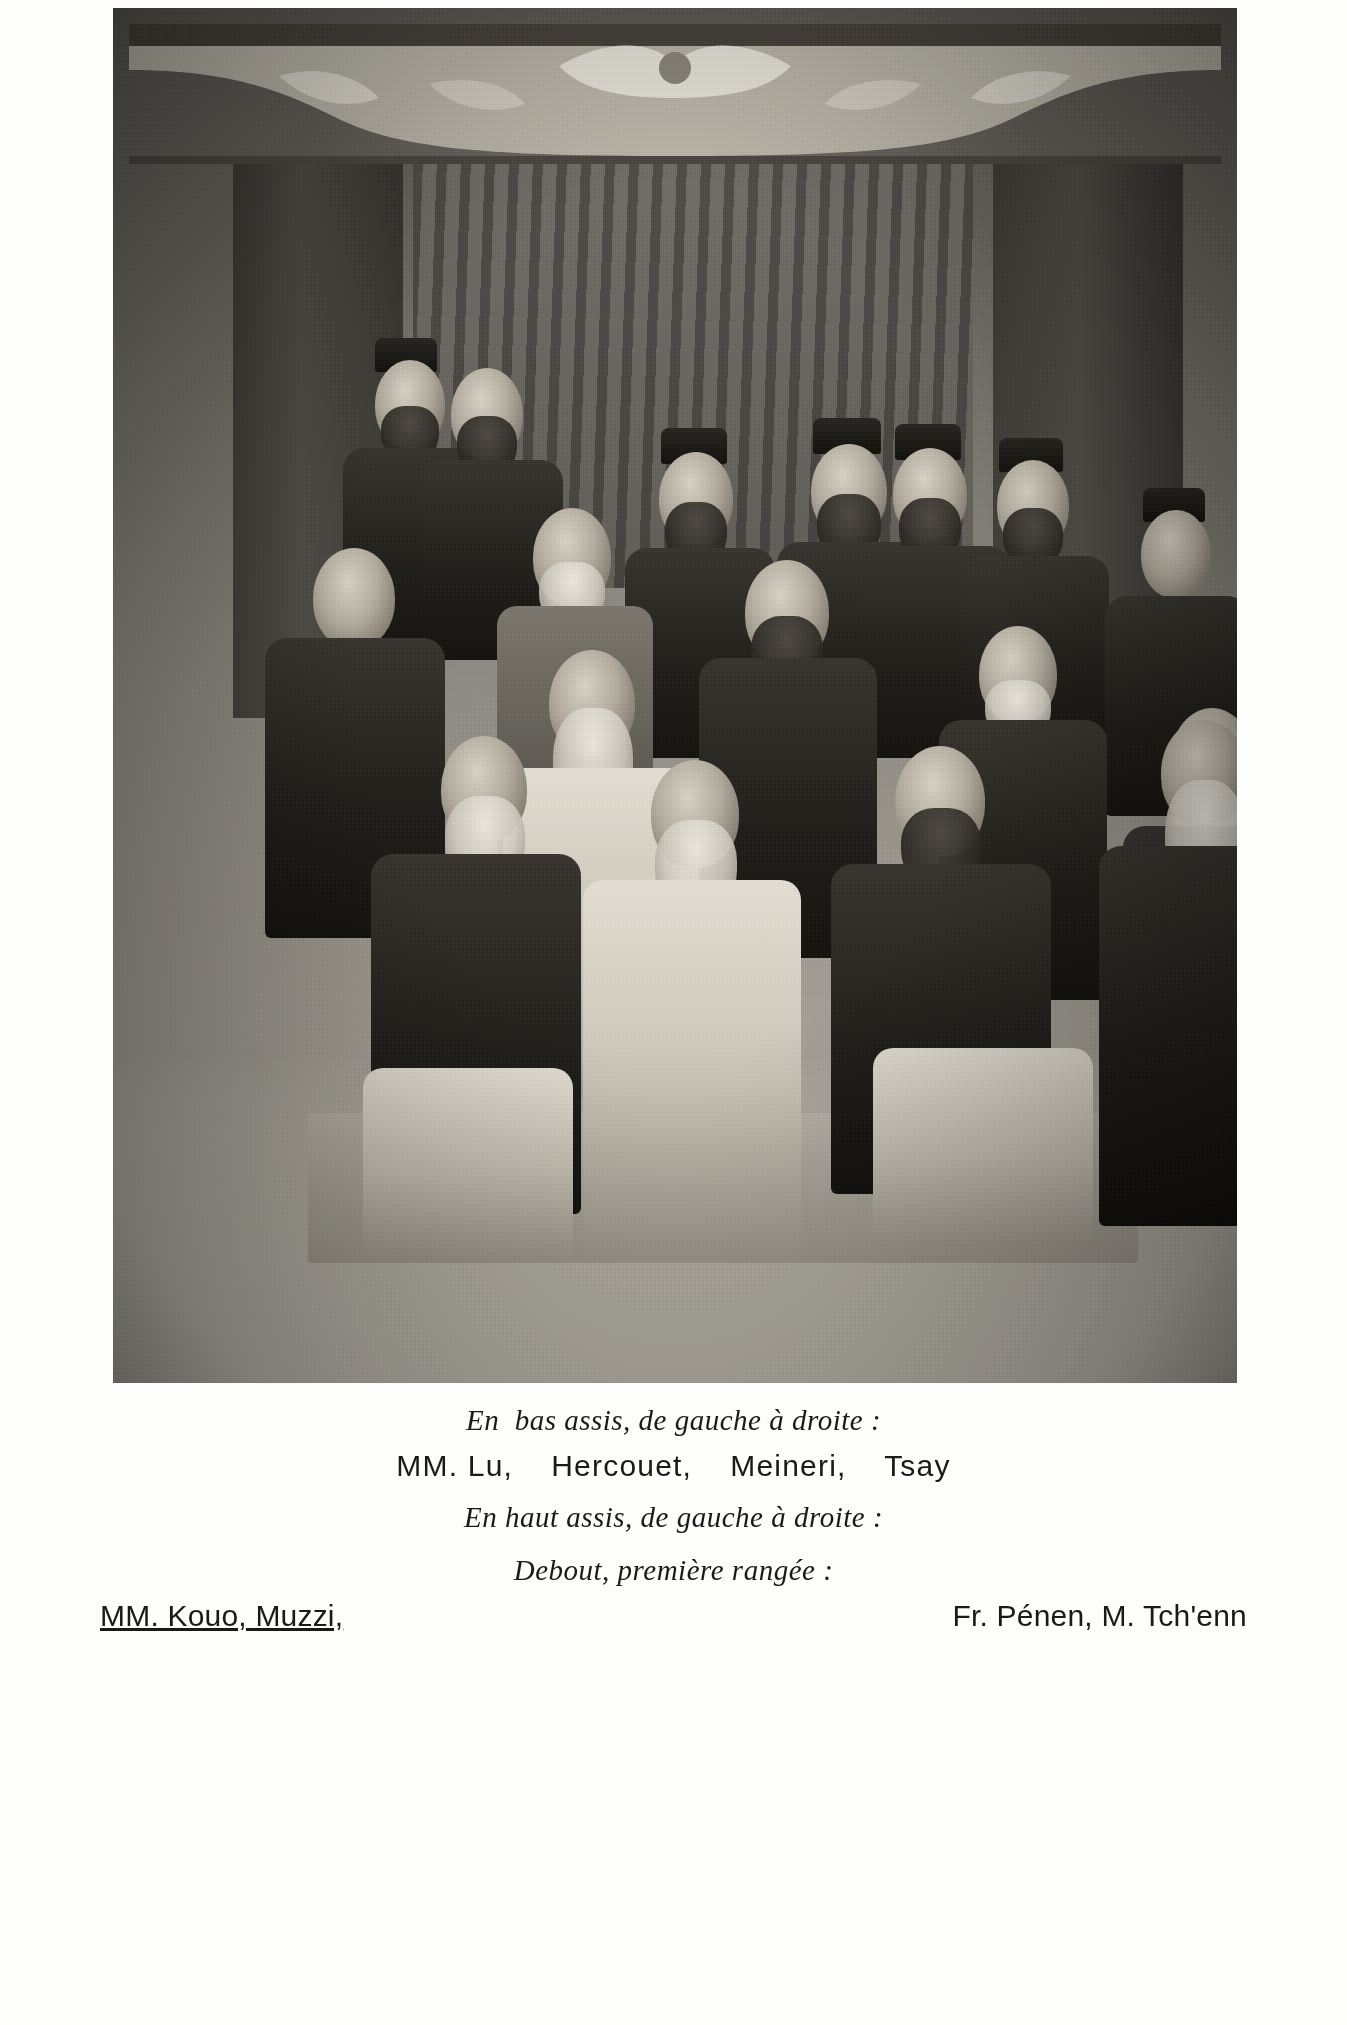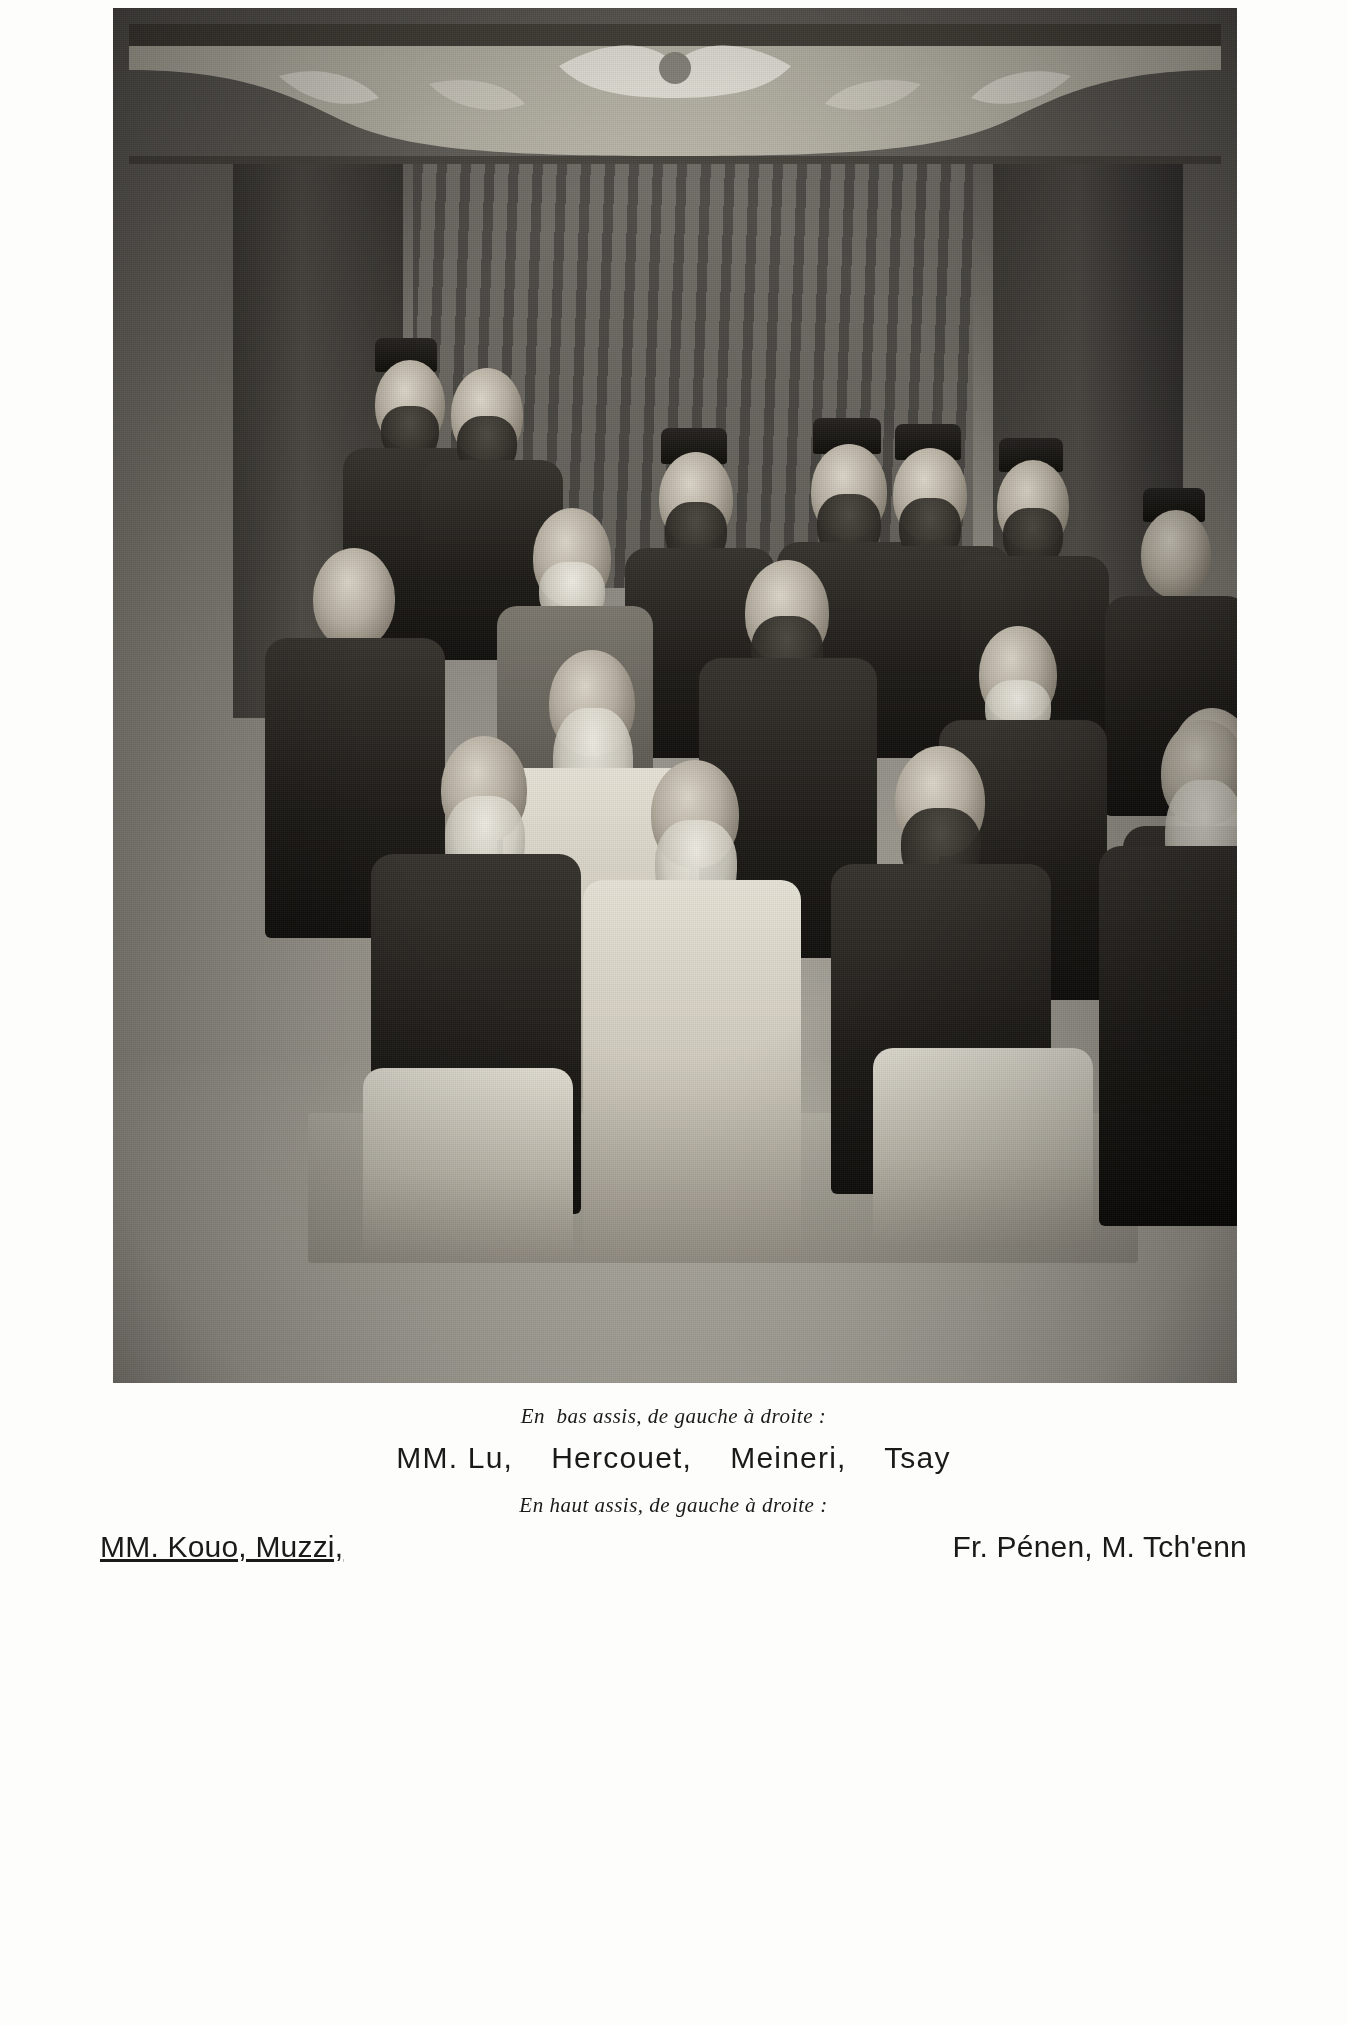--- a/index.html
+++ b/index.html
@@ -153,21 +153,21 @@
     color: #1a1a1a;
   }
   .cap-line {
     text-align: center;
     white-space: pre;
     line-height: 1.0;
   }
   .ital {
     font-style: italic;
     font-family: "Liberation Serif", serif;
-    font-size: 21px;
+    font-size: 29px;
     letter-spacing: 0.5px;
     margin-bottom: 6px;
   }
   .names {
     font-family: "Liberation Sans", sans-serif;
     font-size: 30px;
     letter-spacing: 0.4px;
   }
   .l1 { margin-top: 0px; }
   .l2 { margin-top: 16px; letter-spacing: 1.2px; }
@@ -320,20 +320,21 @@
 
   <div class="caption">
 
     <div class="cap-line ital l1">En  bas assis, de gauche à droite :</div>
 
     <div class="cap-line names l2">MM. Lu,    Hercouet,    Meineri,    Tsay</div>
 
     <div class="cap-line ital l3">En haut assis, de gauche à droite :</div>
 
 
+    <div class="cap-line ital l5">Debout, première rangée :</div>
 
     <div class="names l6">
       <span class="left">MM. Kouo, Muzzi,</span>
       <span class="right">Fr. Pénen, M. Tch'enn</span>
     </div>
 
 
   </div>
 
 </div>

